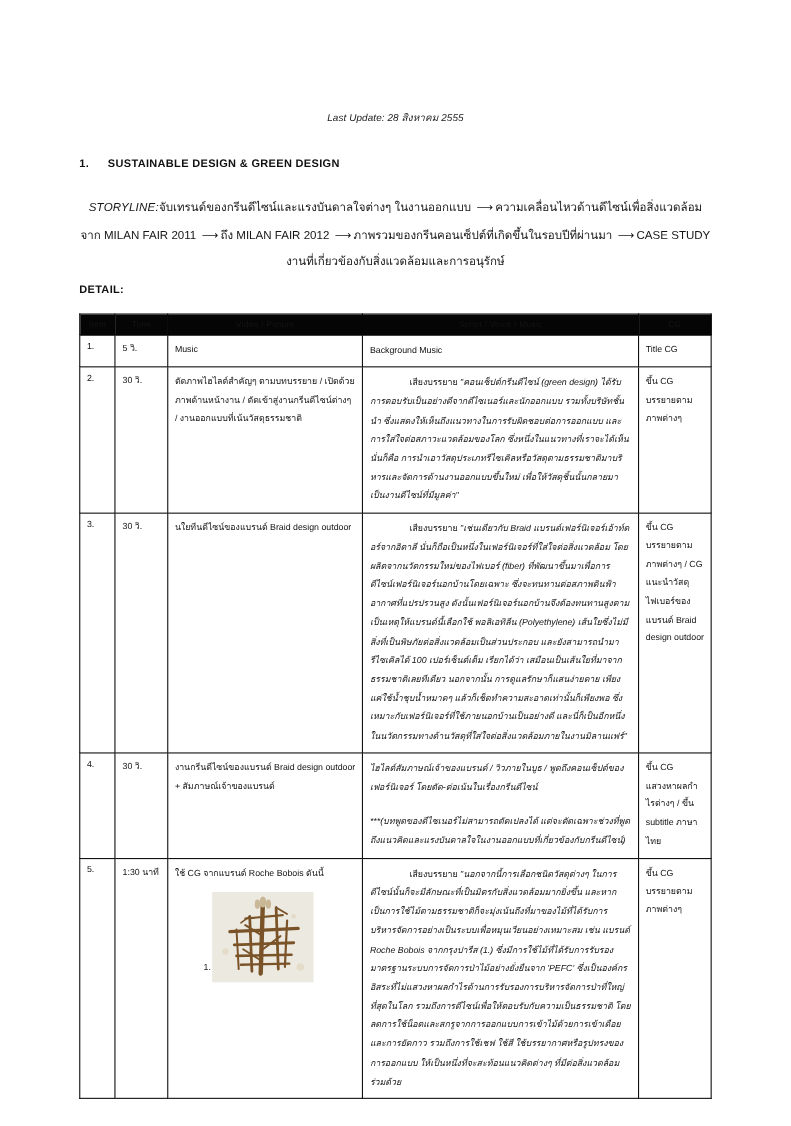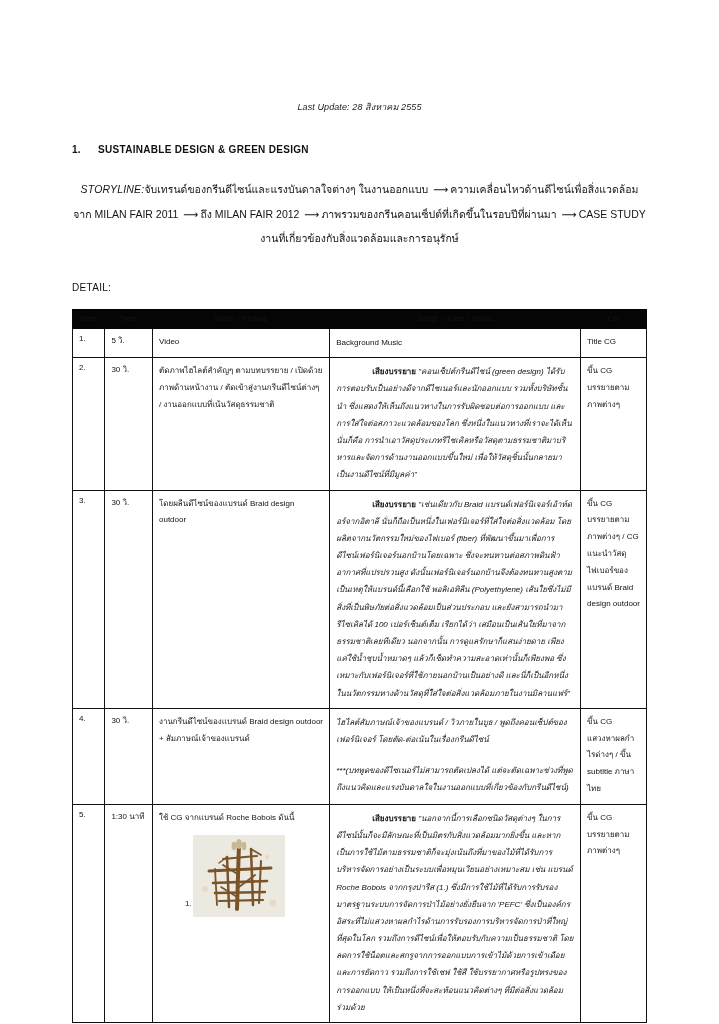--- a/index.html
+++ b/index.html
@@ -39,21 +39,21 @@
   .storyline {
     margin-top:22px;
     font-size:10.5px;
     line-height:2.35;
     text-align:center;
     color:#141414;
   }
   .storyline .it { font-style:italic; letter-spacing:.2px; }
   .arrow { font-style:normal; padding:0 2px; }
 
-  .detail-label { margin-top:31px; font-size:10px; font-weight:normal; letter-spacing:.3px; }
+  .detail-label { margin-top:7px; font-size:10px; font-weight:bold; letter-spacing:.3px; }
 
   
   table.script-table {
     margin-top:16px;
     width:100%;
     border-collapse:collapse;
     table-layout:fixed;
   }
   table.script-table th, table.script-table td {
     border:1px solid #111;
@@ -74,21 +74,21 @@
   col.c-time { width:44px; }
   col.c-video { width:164px; }
   col.c-script { width:232px; }
   col.c-cg { width:61px; }
 
   td.item-cell { font-size:8px; text-align:left; padding-left:7px; }
   td.time-cell { font-size:8px; }
   td.video-cell { font-size:8px; line-height:2.1; }
   td.script-cell { font-size:8px; line-height:2.15; }
   td.cg-cell { font-size:8px; line-height:2.1; }
-  .script-cell .lead { font-weight:bold;padding-left:36px; }
+  .script-cell .lead { font-weight:normal;padding-left:36px; }
   .script-cell .body { font-style:italic; }
   .para { margin:0; }
   .gap { height:14px; }
 
   
   .pic-wrap { margin-top:8px; padding-left:34px; position:relative; }
   .pic-caption {
     position:absolute; left:26px; bottom:4px;
     font-size:8px; color:#1a1a1a;
   }
@@ -137,40 +137,40 @@
         <th>Video / Picture</th>
         <th>Script / Voice / Music</th>
         <th>CG</th>
       </tr>
     </thead>
     <tbody>
 
       <tr>
         <td class="item-cell">1.</td>
         <td class="time-cell">5 วิ.</td>
-        <td class="video-cell">Video</td>
+        <td class="video-cell">Music</td>
         <td class="script-cell">Background Music</td>
         <td class="cg-cell">Title CG</td>
       </tr>
 
       <tr>
         <td class="item-cell">2.</td>
         <td class="time-cell">30 วิ.</td>
         <td class="video-cell bold-line">ตัดภาพไฮไลต์สำคัญๆ ตามบทบรรยาย / เปิดด้วยภาพด้านหน้างาน / ตัดเข้าสู่งานกรีนดีไซน์ต่างๆ / งานออกแบบที่เน้นวัสดุธรรมชาติ</td>
         <td class="script-cell">
           <span class="lead">เสียงบรรยาย</span>
           <span class="body">"คอนเซ็ปต์กรีนดีไซน์ (green design) ได้รับการตอบรับเป็นอย่างดีจากดีไซเนอร์และนักออกแบบ รวมทั้งบริษัทชั้นนำ ซึ่งแสดงให้เห็นถึงแนวทางในการรับผิดชอบต่อการออกแบบ และการใส่ใจต่อสภาวะแวดล้อมของโลก ซึ่งหนึ่งในแนวทางที่เราจะได้เห็นนั่นก็คือ การนำเอาวัสดุประเภทรีไซเคิลหรือวัสดุตามธรรมชาติมาบริหารและจัดการด้านงานออกแบบขึ้นใหม่ เพื่อให้วัสดุชิ้นนั้นกลายมาเป็นงานดีไซน์ที่มีมูลค่า"</span>
         </td>
         <td class="cg-cell">ขึ้น CG บรรยายตามภาพต่างๆ</td>
       </tr>
 
       <tr>
         <td class="item-cell">3.</td>
         <td class="time-cell">30 วิ.</td>
-        <td class="video-cell">โดยผลีนดีไซน์ของแบรนด์ Braid design outdoor</td>
+        <td class="video-cell">นใยทีนดีไซน์ของแบรนด์ Braid design outdoor</td>
         <td class="script-cell">
           <span class="lead">เสียงบรรยาย</span>
           <span class="body">"เช่นเดียวกับ Braid แบรนด์เฟอร์นิเจอร์เอ้าท์ดอร์จากอิตาลี นั่นก็ถือเป็นหนึ่งในเฟอร์นิเจอร์ที่ใส่ใจต่อสิ่งแวดล้อม โดยผลิตจากนวัตกรรมใหม่ของไฟเบอร์ (fiber) ที่พัฒนาขึ้นมาเพื่อการดีไซน์เฟอร์นิเจอร์นอกบ้านโดยเฉพาะ ซึ่งจะทนทานต่อสภาพดินฟ้าอากาศที่แปรปรวนสูง ดังนั้นเฟอร์นิเจอร์นอกบ้านจึงต้องทนทานสูงตาม เป็นเหตุให้แบรนด์นี้เลือกใช้ พอลิเอทิลีน (Polyethylene) เส้นใยซึ่งไม่มีสิ่งที่เป็นพิษภัยต่อสิ่งแวดล้อมเป็นส่วนประกอบ และยังสามารถนำมารีไซเคิลได้ 100 เปอร์เซ็นต์เต็ม เรียกได้ว่า เสมือนเป็นเส้นใยที่มาจากธรรมชาติเลยทีเดียว นอกจากนั้น การดูแลรักษาก็แสนง่ายดาย เพียงแค่ใช้น้ำชุบน้ำหมาดๆ แล้วก็เช็ดทำความสะอาดเท่านั้นก็เพียงพอ ซึ่งเหมาะกับเฟอร์นิเจอร์ที่ใช้ภายนอกบ้านเป็นอย่างดี และนี่ก็เป็นอีกหนึ่งในนวัตกรรมทางด้านวัสดุที่ใส่ใจต่อสิ่งแวดล้อมภายในงานมิลานแฟร์"</span>
         </td>
         <td class="cg-cell">ขึ้น CG บรรยายตามภาพต่างๆ / CG แนะนำวัสดุไฟเบอร์ของแบรนด์ Braid design outdoor</td>
       </tr>
 
       <tr>
         <td class="item-cell">4.</td>
         <td class="time-cell">30 วิ.</td>

